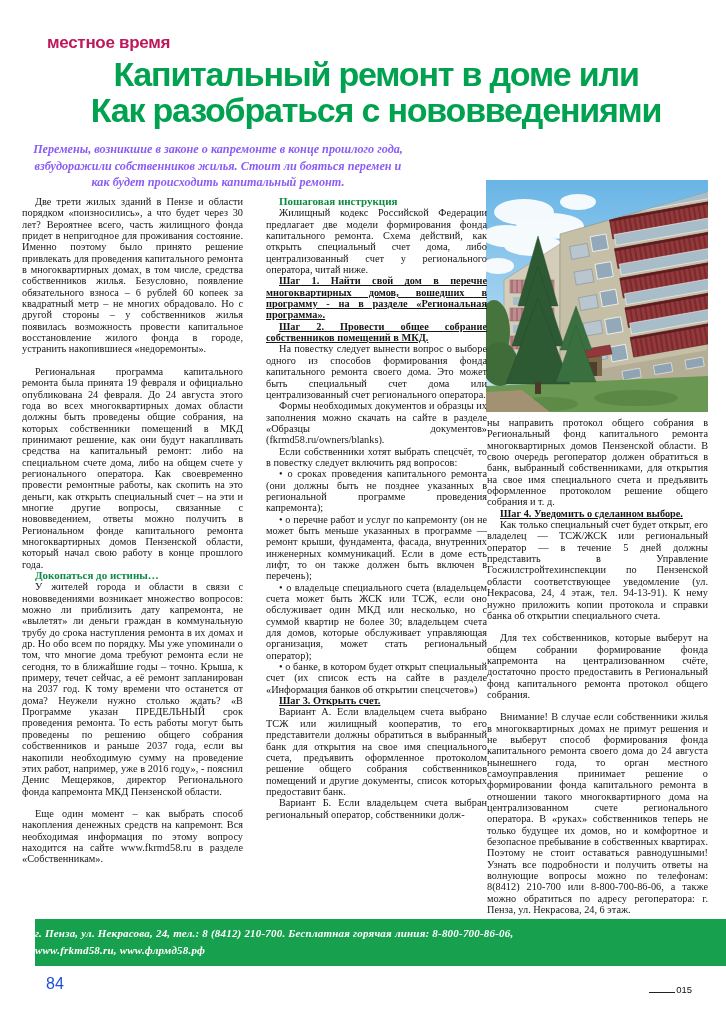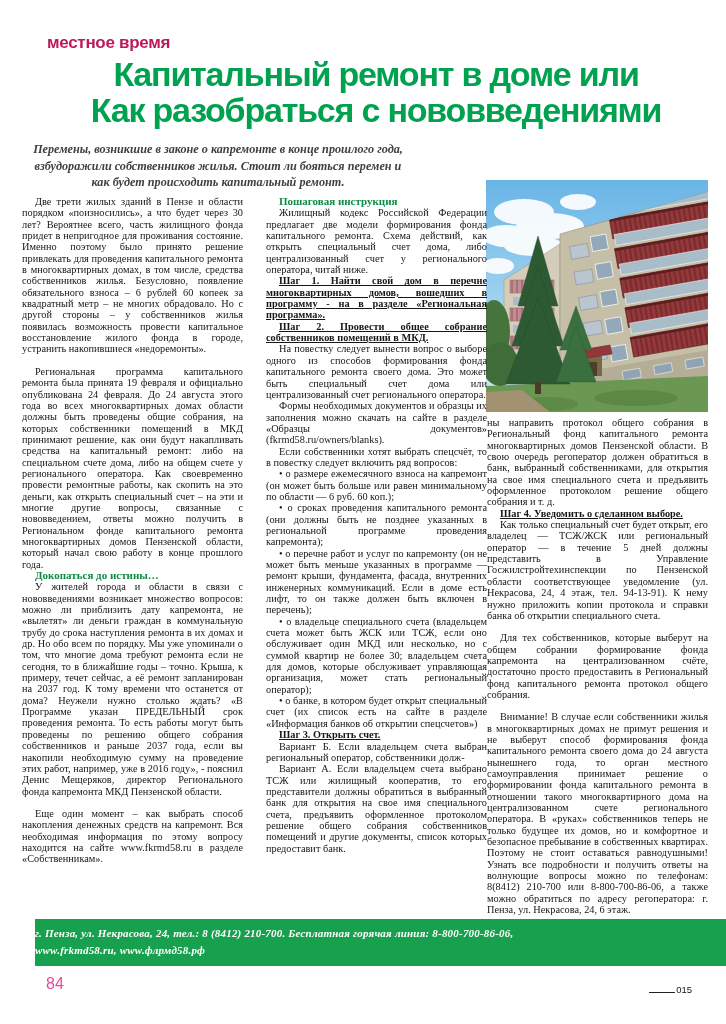--- a/index.html
+++ b/index.html
@@ -7,21 +7,21 @@
         font-family:"Liberation Serif",serif;color:#161616;}
 
   .kicker{position:absolute;left:47px;top:33px;font-family:"Liberation Sans",sans-serif;
           font-weight:bold;font-size:17px;letter-spacing:-0.3px;color:#be185d;}
 
   .title{position:absolute;left:40px;right:14px;top:56px;text-align:center;
          font-family:"Liberation Sans",sans-serif;font-weight:bold;color:#00a14f;
          font-size:34px;line-height:36px;letter-spacing:-1.2px;}
 
   .lead{position:absolute;left:33px;top:141px;width:370px;text-align:center;
-        font-style:italic;font-weight:bold;font-size:12.2px;line-height:16.5px;color:#404040;}
+        font-style:italic;font-weight:bold;font-size:12.2px;line-height:16.5px;color:#8b5cf6;}
 
   .photo{position:absolute;left:486px;top:180px;width:222px;height:232px;}
   .photo svg{display:block;width:100%;height:100%;}
 
   .col{position:absolute;width:221px;font-size:10.3px;line-height:11.35px;
        text-align:justify;hyphens:auto;-webkit-hyphens:auto;}
   #col1{left:22px;top:196px;}
   #col2{left:266px;top:196px;}
   #col3{left:487px;top:417px;}
 
@@ -30,21 +30,21 @@
   .col p.cont{text-indent:0;}
   .green-head{color:#0c8b44;font-weight:bold;font-size:11px;margin:1px 0 1px;text-indent:13px;}
   .step{font-weight:bold;text-decoration:underline;}
 
   .contact-bar{position:absolute;left:35px;top:919px;width:720px;height:47px;background:#17a04d;
                color:#ffffff;text-align:left;font-style:italic;font-weight:bold;
                font-size:11px;line-height:17px;box-sizing:border-box;padding-top:6px;
                font-family:"Liberation Serif",serif;letter-spacing:0.2px;}
 
   .pageno-left{position:absolute;left:46px;top:975px;font-family:"Liberation Sans",sans-serif;
-               font-size:16px;font-weight:500;color:#ec4899;}
+               font-size:16px;font-weight:500;color:#1d4ed8;}
   .pageno-right{position:absolute;right:34px;top:984px;display:flex;align-items:flex-end;
                 font-family:"Liberation Sans",sans-serif;font-size:9.5px;color:#111;}
   .pageno-right .tail-line{display:inline-block;width:26px;height:1px;background:#222;
                 margin:0 1px 2px 0;}
 </style>
 </head>
 <body>
 
 <div id="page">
 
@@ -184,28 +184,27 @@
   </div>
 
   <div class="col" id="col2">
     <p class="green-head">Пошаговая инструкция</p>
     <p>Жилищный кодекс Российской Федерации предлагает две модели формирования фонда капитального ремонта. Схема действий, как открыть специальный счет дома, либо централизованный счет у регионального оператора, читай ниже.</p>
     <p class="step">Шаг 1. Найти свой дом в перечне многоквартирных домов, вошедших в программу - на в разделе «Региональная программа».</p>
     <p class="step">Шаг 2. Провести общее собрание собственников помещений в МКД.</p>
     <p>На повестку следует вынести вопрос о выборе одного из способов формирования фонда капитального ремонта своего дома. Это может быть специальный счет дома или централизованный счет регионального оператора.</p>
     <p>Формы необходимых документов и образцы их заполнения можно скачать на сайте в разделе «Образцы документов» (fkrmd58.ru/owners/blanks).</p>
     <p>Если собственники хотят выбрать спецсчёт, то в повестку следует включить ряд вопросов:</p>
-    <p>• о размере ежемесячного взноса на капремонт (он может быть больше или равен минимальному по области — 6 руб. 60 коп.);</p>
     <p>• о сроках проведения капитального ремонта (они должны быть не позднее указанных в региональной программе проведения капремонта);</p>
     <p>• о перечне работ и услуг по капремонту (он не может быть меньше указанных в программе — ремонт крыши, фундамента, фасада, внутренних инженерных коммуникаций. Если в доме есть лифт, то он также должен быть включен в перечень);</p>
     <p>• о владельце специального счета (владельцем счета может быть ЖСК или ТСЖ, если оно обслуживает один МКД или несколько, но с суммой квартир не более 30; владельцем счета для домов, которые обслуживает управляющая организация, может стать региональный оператор);</p>
     <p>• о банке, в котором будет открыт специальный счет (их список есть на сайте в разделе «Информация банков об открытии спецсчетов»)</p>
     <p class="step">Шаг 3. Открыть счет.</p>
+    <p>Вариант А. Если владельцем счета выбрано ТСЖ или жилищный кооператив, то его представители должны обратиться в выбранный банк для открытия на свое имя специального счета, предъявить оформленное протоколом решение общего собрания собственников помещений и другие документы, список которых предоставит банк.</p>
     <p>Вариант Б. Если владельцем счета выбран региональный оператор, собственники долж-</p>
-    <p>Вариант А. Если владельцем счета выбрано ТСЖ или жилищный кооператив, то его представители должны обратиться в выбранный банк для открытия на свое имя специального счета, предъявить оформленное протоколом решение общего собрания собственников помещений и другие документы, список которых предоставит банк.</p>
   </div>
 
   <div class="col" id="col3">
     <p class="cont">ны направить протокол общего собрания в Региональный фонд капитального ремонта многоквартирных домов Пензенской области. В свою очередь регоператор должен обратиться в банк, выбранный собственниками, для открытия на свое имя специального счета и предъявить оформленное протоколом решение общего собрания и т. д.</p>
     <p class="step">Шаг 4. Уведомить о сделанном выборе.</p>
     <p>Как только специальный счет будет открыт, его владелец — ТСЖ/ЖСК или региональный оператор — в течение 5 дней должны представить в Управление Госжилстройтехинспекции по Пензенской области соответствующее уведомление (ул. Некрасова, 24, 4 этаж, тел. 94-13-91). К нему нужно приложить копии протокола и справки банка об открытии специального счета.</p>
     <p class="gap">Для тех собственников, которые выберут на общем собрании формирование фонда капремонта на централизованном счёте, достаточно просто предоставить в Региональный фонд капитального ремонта протокол общего собрания.</p>
     <p class="gap">Внимание! В случае если собственники жилья в многоквартирных домах не примут решения и не выберут способ формирования фонда капитального ремонта своего дома до 24 августа нынешнего года,  то орган местного самоуправления принимает решение о формировании фонда капитального ремонта в отношении такого многоквартирного дома на централизованном счете регионального оператора. В «руках» собственников теперь не только будущее их домов, но и комфортное и безопасное пребывание в собственных квартирах. Поэтому не стоит оставаться равнодушными! Узнать все подробности и получить ответы на волнующие вопросы можно по телефонам:  8(8412) 210-700 или 8-800-700-86-06, а также можно обратиться по адресу регоператора: г. Пенза, ул. Некрасова, 24, 6 этаж.</p>
   </div>
 

